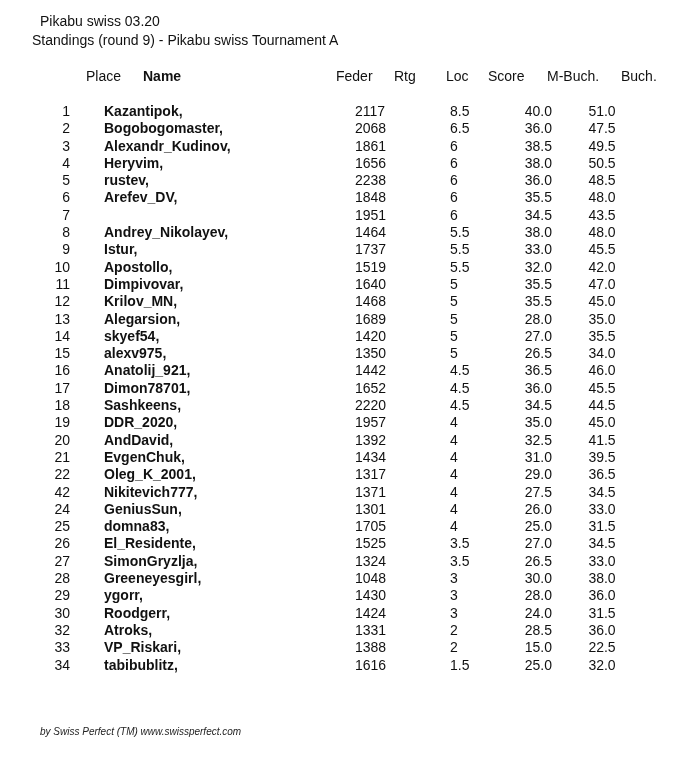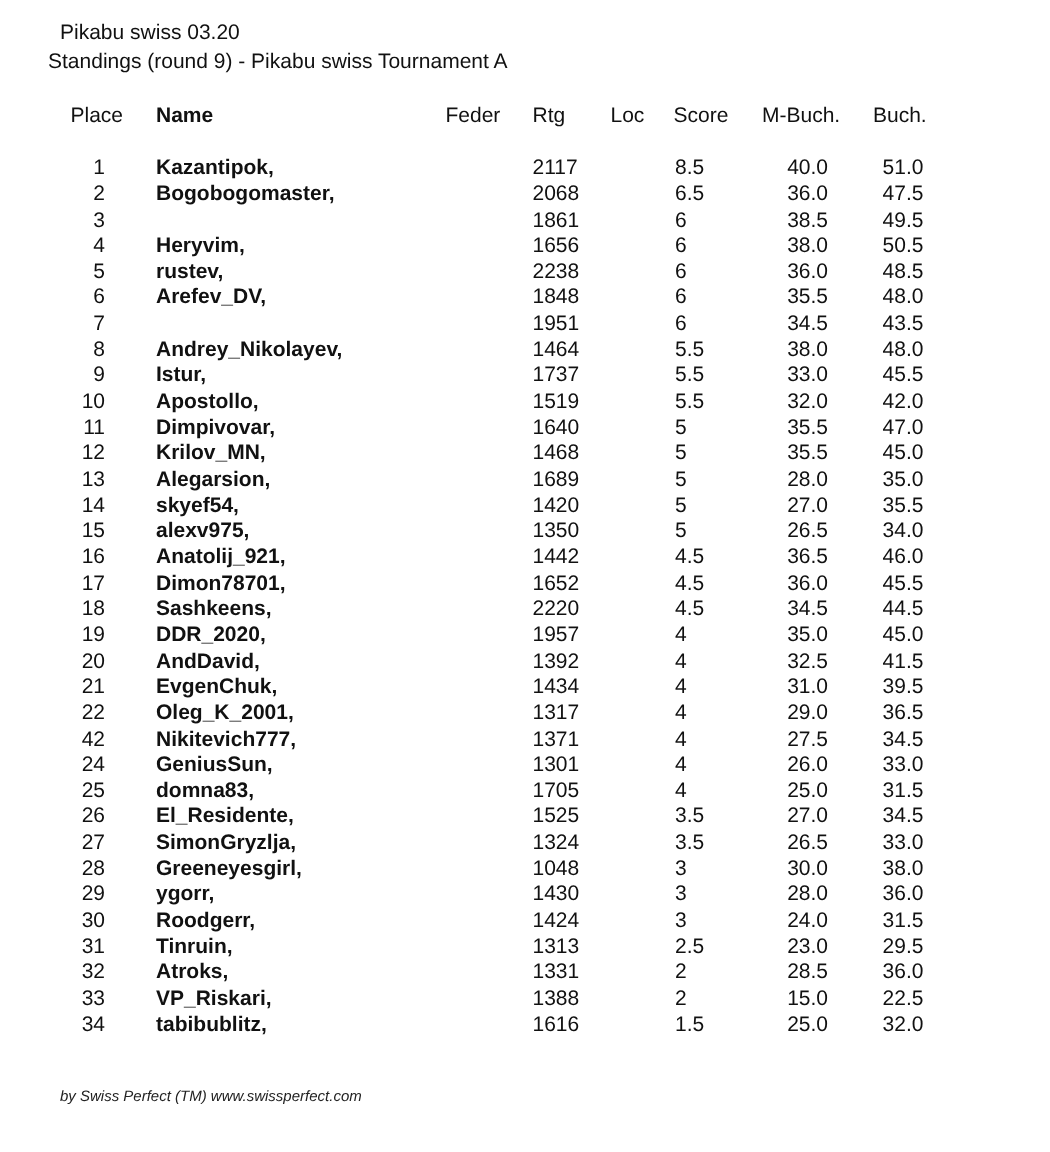--- a/index.html
+++ b/index.html
@@ -2,21 +2,21 @@
 <html><head>
   <meta charset="utf-8">
   <style>
     html, body { margin: 0; padding: 0; background: #ffffff; }
     body {
       width: 700px; height: 768px; position: relative; overflow: hidden;
       font-family: "Liberation Sans", sans-serif; color: #111111;
     }
     .title { position: absolute; left: 40px; top: 12px; font-size: 14px; line-height: 18px; }
     .subtitle { position: absolute; left: 32px; top: 31px; font-size: 14px; line-height: 18px; }
-    .hdr { position: absolute; top: 67px; font-size: 14px; line-height: 18px; }
+    .hdr { position: absolute; top: 67px; font-size: 14px; line-height: 18px; margin-left: 39px; }
     .hdr.bold { font-weight: bold; }
     .rows { position: absolute; left: 0; top: 103px; width: 700px; }
     .row { position: relative; height: 17.3px; font-size: 14px; line-height: 17px; }
     .row span { position: absolute; top: 0; }
     .c-place { width: 40px; text-align: right; left: 30px; }
     .c-name { left: 104px; font-weight: bold; }
     .c-rtg { left: 355px; }
     .c-score { left: 450px; }
     .c-mbuch { width: 40px; text-align: right; left: 512px; }
     .c-buch { width: 40px; text-align: center; left: 582px; }
@@ -51,20 +51,21 @@
     <div class="row">
       <span class="c-place">2</span>
       <span class="c-name">Bogobogomaster,</span>
       <span class="c-rtg">2068</span>
       <span class="c-score">6.5</span>
       <span class="c-mbuch">36.0</span>
       <span class="c-buch">47.5</span>
     </div>
     <div class="row">
       <span class="c-place">3</span>
+      <span class="c-name">Alexandr_Kudinov,</span>
       <span class="c-rtg">1861</span>
       <span class="c-score">6</span>
       <span class="c-mbuch">38.5</span>
       <span class="c-buch">49.5</span>
     </div>
     <div class="row">
       <span class="c-place">4</span>
       <span class="c-name">Heryvim,</span>
       <span class="c-rtg">1656</span>
       <span class="c-score">6</span>
@@ -272,28 +273,20 @@
     </div>
     <div class="row">
       <span class="c-place">30</span>
       <span class="c-name">Roodgerr,</span>
       <span class="c-rtg">1424</span>
       <span class="c-score">3</span>
       <span class="c-mbuch">24.0</span>
       <span class="c-buch">31.5</span>
     </div>
     <div class="row">
-      <span class="c-place">31</span>
-      <span class="c-name">Tinruin,</span>
-      <span class="c-rtg">1313</span>
-      <span class="c-score">2.5</span>
-      <span class="c-mbuch">23.0</span>
-      <span class="c-buch">29.5</span>
-    </div>
-    <div class="row">
       <span class="c-place">32</span>
       <span class="c-name">Atroks,</span>
       <span class="c-rtg">1331</span>
       <span class="c-score">2</span>
       <span class="c-mbuch">28.5</span>
       <span class="c-buch">36.0</span>
     </div>
     <div class="row">
       <span class="c-place">33</span>
       <span class="c-name">VP_Riskari,</span>

